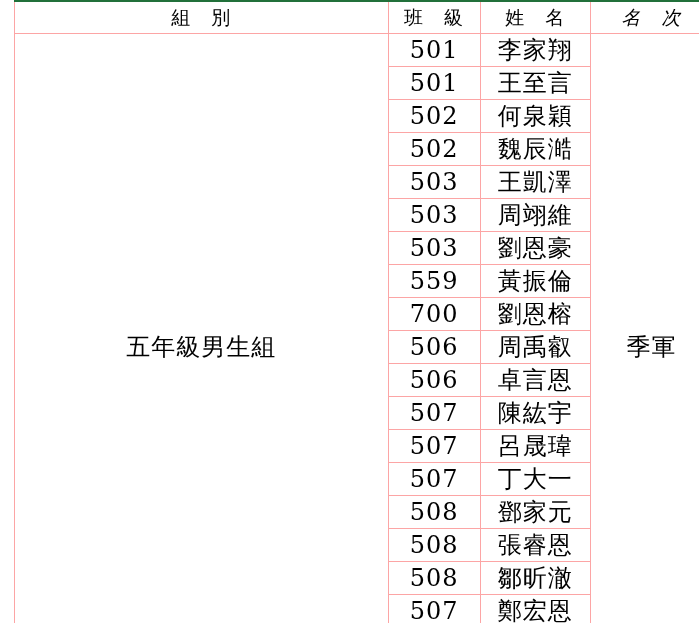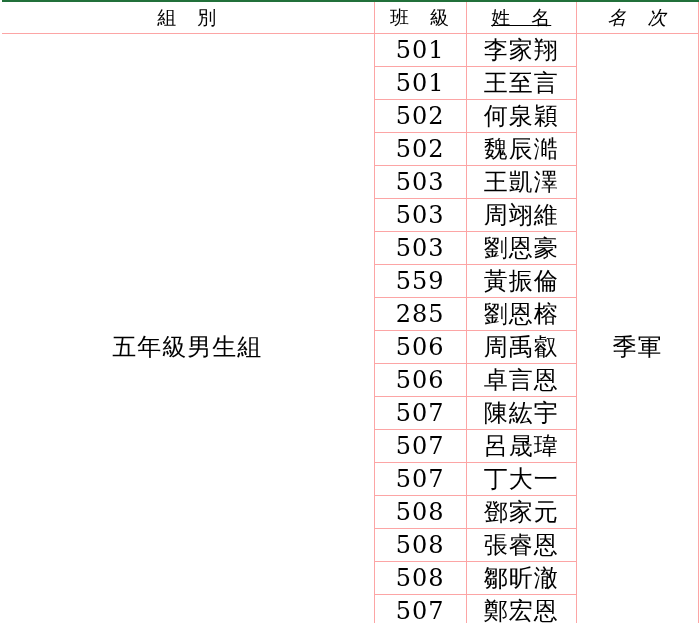--- a/index.html
+++ b/index.html
@@ -11,20 +11,21 @@
     width: 699px;
     height: 623px;
     font-family: "DejaVu Serif", "Liberation Serif", serif;
     overflow: hidden;
   }
   .sheet {
     position: relative;
     width: 699px;
     height: 623px;
     box-sizing: border-box;
+    padding-left: 14px;
   }
   table.grid {
     border-collapse: collapse;
     table-layout: fixed;
     width: 699px;
     margin: 0;
     padding: 0;
   }
   table.grid td {
     border: 1px solid #fca5a5;
@@ -45,21 +46,21 @@
   col.c-name   { width: 110px; }
   col.c-rank   { width: 122px; }
 
   
   tr.header-row td {
     border-top: 2px solid #21703a;
     font-size: 19px;
   }
   td.group-header { letter-spacing: 8px; }
   td.class-header { letter-spacing: 4px; }
-  td.name-header  { letter-spacing: 8px; text-decoration: underline; }
+  td.name-header  { letter-spacing: 8px; }
   td.rank-header  { letter-spacing: 8px; font-style: italic; }
 
   
   td.group-cell {
     vertical-align: top;
     padding-top: 4px;
     letter-spacing: 1px;
   }
   td.rank-cell {
     vertical-align: top;
@@ -126,21 +127,21 @@
       </tr>
       <tr>
         <td class="class-cell">503</td>
         <td class="name-cell">劉恩豪</td>
       </tr>
       <tr>
         <td class="class-cell">559</td>
         <td class="name-cell">黃振倫</td>
       </tr>
       <tr>
-        <td class="class-cell">285</td>
+        <td class="class-cell">700</td>
         <td class="name-cell">劉恩榕</td>
       </tr>
       <tr>
         <td class="class-cell">506</td>
         <td class="name-cell">周禹叡</td>
       </tr>
       <tr>
         <td class="class-cell">506</td>
         <td class="name-cell">卓言恩</td>
       </tr>

